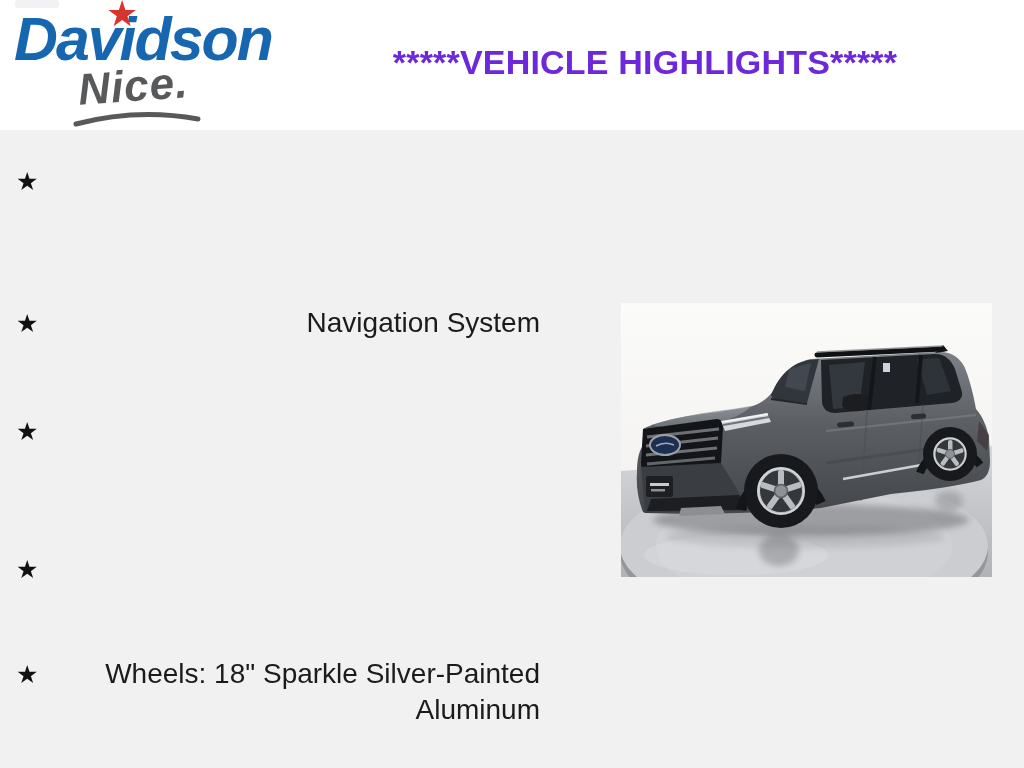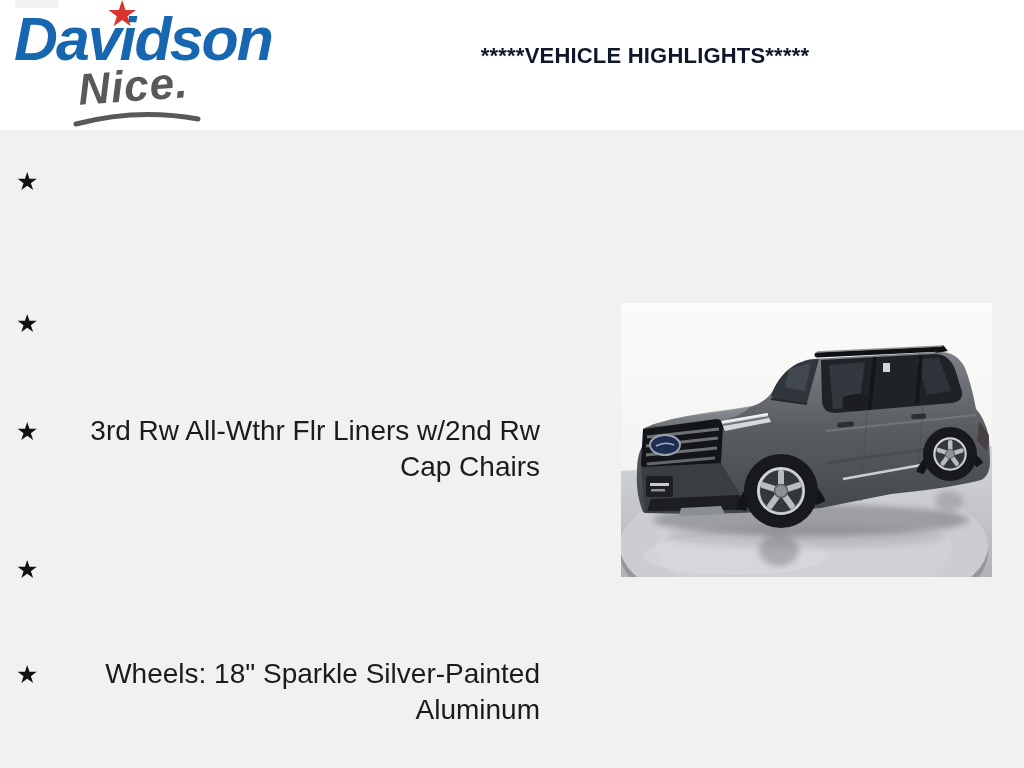--- a/index.html
+++ b/index.html
@@ -25,21 +25,21 @@
     position:absolute;left:64px;top:64px;font-size:44px;font-weight:bold;font-style:italic;
     color:#58595b;transform:rotate(-4deg);line-height:1;letter-spacing:1px;
   }
   .logo-swoosh{position:absolute;left:58px;top:112px;}
 
   .artifact{position:absolute;left:15px;top:0;width:44px;height:8px;background:#f2f2f4;border-radius:3px;}
 
   
   .page-title{
     position:absolute;left:645px;top:43px;transform:translateX(-50%);
-    font-size:22px;font-weight:bold;color:#0f172a;white-space:nowrap;letter-spacing:.2px;
+    font-size:34px;font-weight:bold;color:#6d28d9;white-space:nowrap;letter-spacing:.2px;
   }
 
   
   .highlights{list-style:none;margin:0;padding:0;}
   .highlight-item{
     position:absolute;left:14px;width:526px;padding-left:31px;box-sizing:border-box;
     font-size:28px;line-height:36px;color:#1b1b1b;
   }
   .highlight-item:nth-of-type(1){top:33px;}
   .highlight-item:nth-of-type(2){top:175px;}
@@ -75,24 +75,24 @@
   </div>
 
   <div class="content">
 
     <ul class="highlights">
       <li class="highlight-item">
         <span class="highlight-star">★</span>
       </li>
       <li class="highlight-item">
         <span class="highlight-star">★</span>
-      </li>
-      <li class="highlight-item">
-        <span class="highlight-star">★</span>
-        <span>3rd Rw All-Wthr Flr Liners w/2nd Rw Cap Chairs</span>
+        <span>Navigation System</span>
+      </li>
+      <li class="highlight-item">
+        <span class="highlight-star">★</span>
       </li>
       <li class="highlight-item">
         <span class="highlight-star">★</span>
       </li>
       <li class="highlight-item">
         <span class="highlight-star">★</span>
         <span>Wheels: 18" Sparkle Silver-Painted Aluminum</span>
       </li>
     </ul>
 

